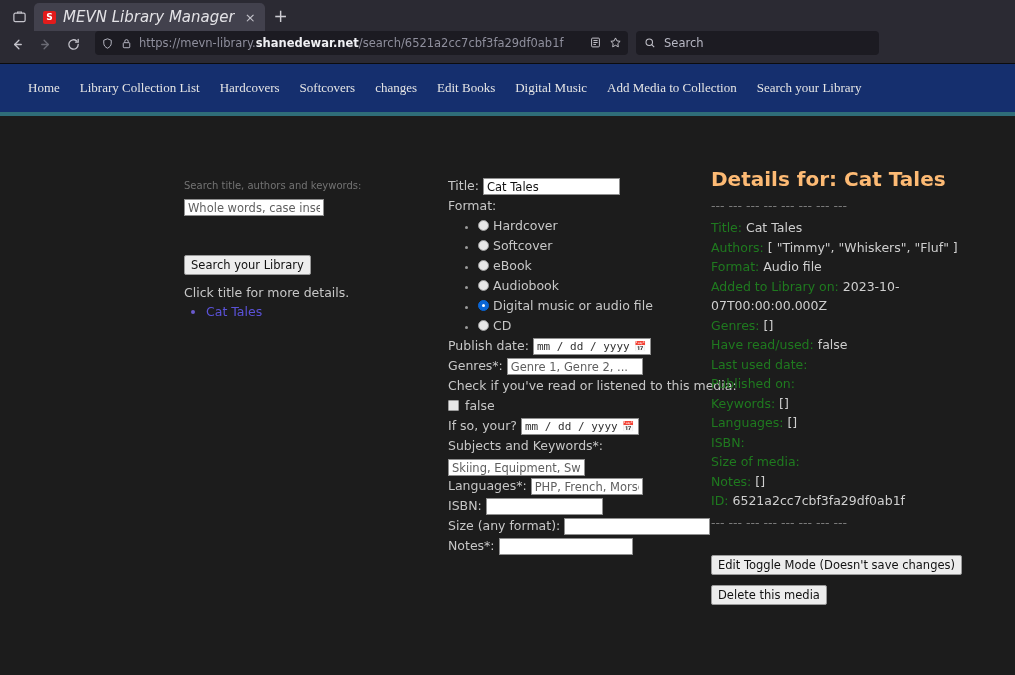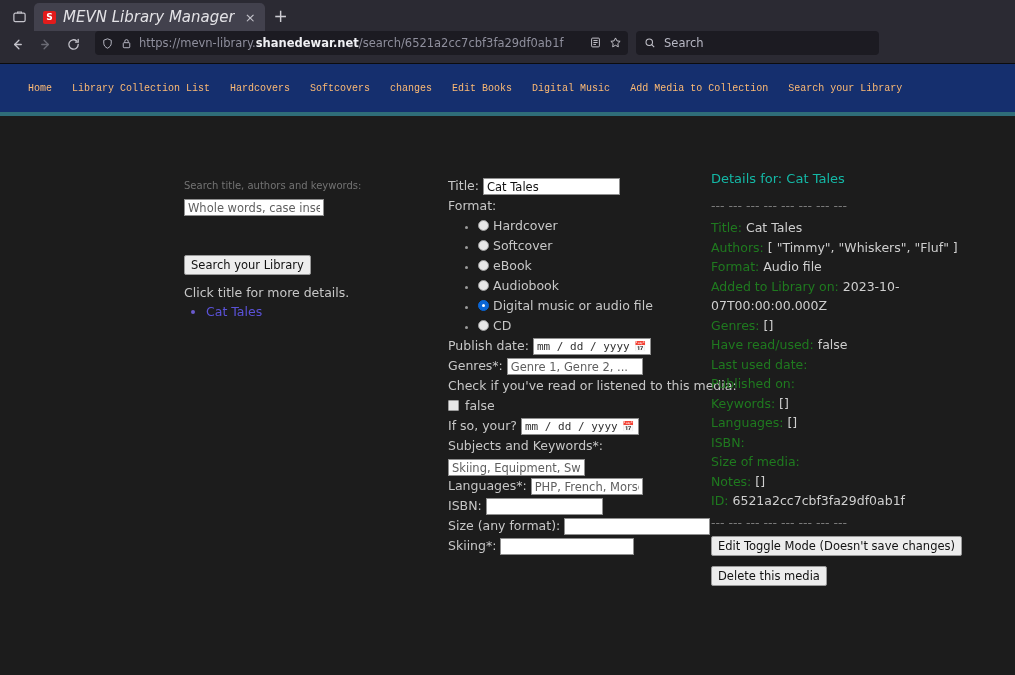--- a/index.html
+++ b/index.html
@@ -141,26 +141,26 @@
   .sitenav {
     height: 52px;
     background: #152f6e;
     border-bottom: 4px solid #2f6d78;
     display: flex;
     align-items: center;
     padding-left: 18px;
     gap: 0px;
   }
   .sitenav a {
-    color: #fdba74;
-    font-size: 10px;
+    color: #e5e5e5;
+    font-size: 13px;
     text-decoration: none;
     padding: 0 10px;
     white-space: nowrap;
-    font-family: Liberation Mono, monospace;
+    font-family: Liberation Serif, serif;
   }
 
   .page {
     position: relative;
     width: 1015px;
     height: 556px;
     background: #1c1c1c;
     color: #d4d4d4;
     font-size: 12.5px;
   }
@@ -279,38 +279,38 @@
   .w-notes { width: 134px; }
   .btn-save { margin-top: 36px; }
 
   
   .col-details {
     position: absolute;
     left: 711px; top: 50px;
     width: 300px;
   }
   .details-title {
-    color: #14b8a6;
-    font-size: 13px;
-    font-weight: normal;
+    color: #fdba74;
+    font-size: 20px;
+    font-weight: bold;
     margin: 0 0 6px 0;
     line-height: 26px;
   }
   .dashes {
     color: #7a7a7a;
     font-size: 12.5px;
     letter-spacing: 0px;
     line-height: 16px;
     margin-bottom: 4px;
     font-family: "DejaVu Sans", sans-serif;
   }
   .drow { line-height: 19.5px; font-size: 12.5px; color: #cfcfcf; }
   .dkey { color: #1f7a1f; }
   .dval { color: #cfcfcf; }
-  .btn-edit { margin-top: 1px; }
+  .btn-edit { margin-top: 20px; }
   .btn-del { margin-top: 10px; }
   .dashes-bottom { margin-top: 4px; }
 </style>
 </head>
 <body>
 
 <div class="browser">
 
   <div class="tabstrip">
     <div class="tab-list-btn">
@@ -472,21 +472,21 @@
         </div>
         <div class="frow">
           <label>ISBN:</label>
           <input class="inp w-isbn" type="text" style="">
         </div>
         <div class="frow">
           <label>Size (any format):</label>
           <input class="inp w-size" type="text" style="">
         </div>
         <div class="frow">
-          <label>Skiing*:</label>
+          <label>Notes*:</label>
           <input class="inp w-notes" type="text" style="">
         </div>
       </form>
 
       <div class="col-details">
         <h2 class="details-title">Details for: Cat Tales</h2>
         <div class="dashes">--- --- --- --- --- --- --- ---</div>
 
         <div class="drow"><span class="dkey">Title:</span> <span class="dval">Cat Tales</span></div>
         <div class="drow"><span class="dkey">Authors:</span> <span class="dval">[ "Timmy", "Whiskers", "Fluf" ]</span></div>

